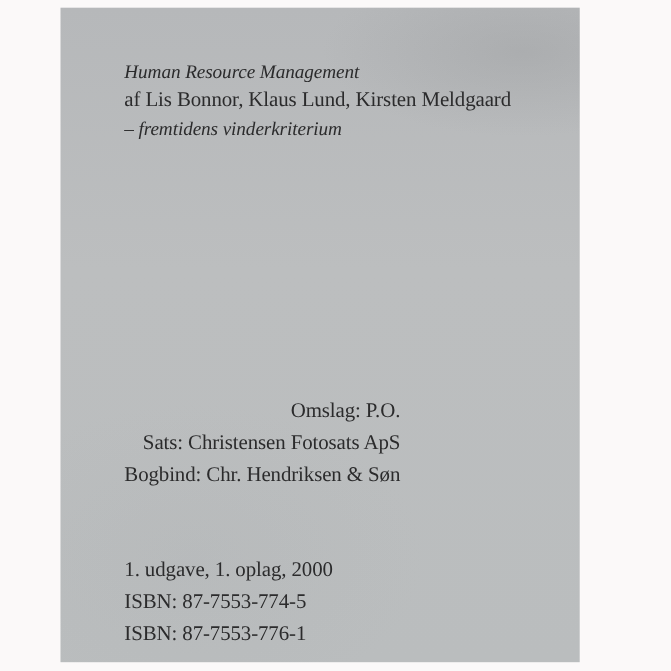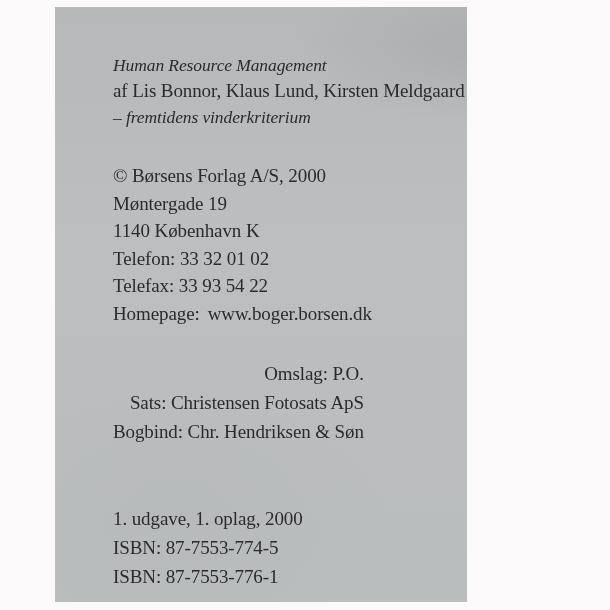--- a/index.html
+++ b/index.html
@@ -10,21 +10,21 @@
       width: 610px;
       height: 610px;
       background: #fbf9f9;
       position: relative;
       overflow: hidden;
     }
     .paper {
       position: absolute;
       left: 55px;
       top: 7px;
-      width: 412px;
+      width: 472px;
       height: 595px;
       background:
         radial-gradient(ellipse 260px 110px at 420px 40px, rgba(150,152,154,0.35), rgba(150,152,154,0) 70%),
         radial-gradient(ellipse 300px 200px at 120px 500px, rgba(175,178,180,0.25), rgba(175,178,180,0) 70%),
         linear-gradient(180deg, #b6b8ba 0%, #bcbebf 40%, #babdbe 100%);
     }
     .block {
       position: absolute;
       left: 58px;
       font-family: "Liberation Serif", "DejaVu Serif", serif;
@@ -54,30 +54,20 @@
 <body>
 
 <div class="paper">
 
   <div class="block title" id="block-title">
     <div class="line italic">Human Resource Management</div>
     <div class="line">af Lis Bonnor, Klaus Lund, Kirsten Meldgaard</div>
     <div class="line italic">– fremtidens vinderkriterium</div>
   </div>
 
-  <div class="block publisher" id="block-publisher">
-    <div class="line">© Børsens Forlag A/S, 2000</div>
-    <div class="line">Møntergade 19</div>
-    <div class="line">1140 København K</div>
-    <div class="line">Telefon: 33 32 01 02</div>
-    <div class="line">Telefax: 33 93 54 22</div>
-    <div class="line">
-      <span>Homepage:</span><span class="gap"></span><span>www.boger.borsen.dk</span>
-    </div>
-  </div>
 
   <div class="block credits" id="block-credits">
     <div class="line">Omslag: P.O.</div>
     <div class="line">Sats: Christensen Fotosats ApS</div>
     <div class="line">Bogbind: Chr. Hendriksen &amp; Søn</div>
   </div>
 
   <div class="block edition" id="block-edition">
     <div class="line">1. udgave, 1. oplag, 2000</div>
     <div class="line">ISBN: 87-7553-774-5</div>

